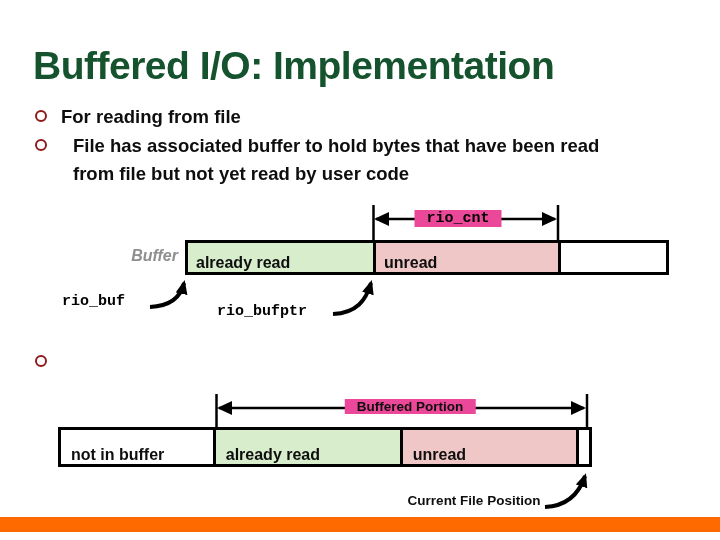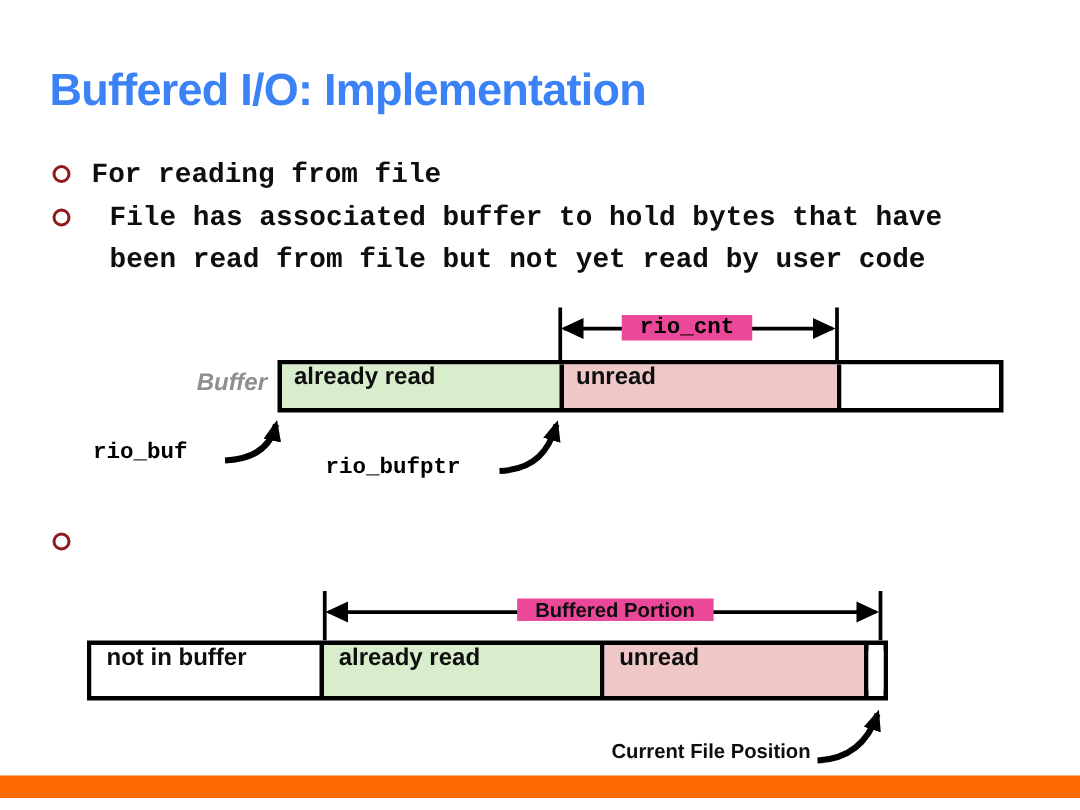--- a/index.html
+++ b/index.html
@@ -2,44 +2,44 @@
 <html><head>
 <meta charset="utf-8">
 <style>
   html,body{margin:0;padding:0;background:#fff;}
   .slide{
     position:relative;width:720px;height:540px;background:#ffffff;overflow:hidden;
     font-family:"Liberation Sans",sans-serif;color:#111;
   }
   .abs{position:absolute;}
   .page-title{
-    left:33px;top:44px;font-size:30px;font-weight:bold;color:#3b82f6;letter-spacing:-0.5px;
+    left:33px;top:44px;font-size:39px;font-weight:bold;color:#14532d;letter-spacing:-0.5px;
   }
-  .bullet-row{display:flex;align-items:flex-start;font-family:Liberation Mono, monospace;}
+  .bullet-row{display:flex;align-items:flex-start;}
   .bullet-dot{
     width:8px;height:8px;border-radius:50%;border:2.5px solid #8e1b1b;background:#fff;
     margin:7px 14px 0 2px;flex:0 0 auto;
   }
   .bullet-text{font-size:18.5px;font-weight:bold;line-height:28px;color:#0e0e0e;}
   .mono{font-family:"Liberation Mono","DejaVu Sans Mono",monospace;font-weight:bold;}
   .measure-label{
     background:#ec4899;padding:0 12px;transform:translateX(-50%);white-space:nowrap;
   }
   .rio-cnt-label{left:458px;top:210px;font-size:15px;color:#000;}
   .buffer-caption{
     left:95px;top:247px;width:83px;text-align:right;font-size:16px;font-weight:bold;
     font-style:italic;color:#8f8f8f;
   }
   .box{
     display:flex;box-sizing:border-box;border:3px solid #000;background:#fff;
   }
   .buffer-box{left:185px;top:240px;width:484px;height:35px;}
   .file-box{left:58px;top:427px;width:534px;height:40px;}
   .box-sec{
-    box-sizing:border-box;display:flex;align-items:flex-start;padding-left:8px;
+    box-sizing:border-box;display:flex;align-items:flex-end;padding-left:8px;
     font-size:16px;font-weight:bold;color:#0e0e0e;white-space:nowrap;overflow:hidden;
   }
   .divider{border-right:3px solid #000;}
   .ptr-label{font-size:15px;color:#000;}
   .rio-buf-label{left:62px;top:293px;}
   .rio-bufptr-label{left:217px;top:303px;}
   .small-bold{font-size:13.5px;font-weight:bold;color:#0e0e0e;}
   .buffered-portion-label{left:410px;top:399px;}
   .cfp-label{left:474px;top:493px;transform:translateX(-50%);white-space:nowrap;}
   .accent-bar{left:0;top:517px;width:720px;height:15px;}

